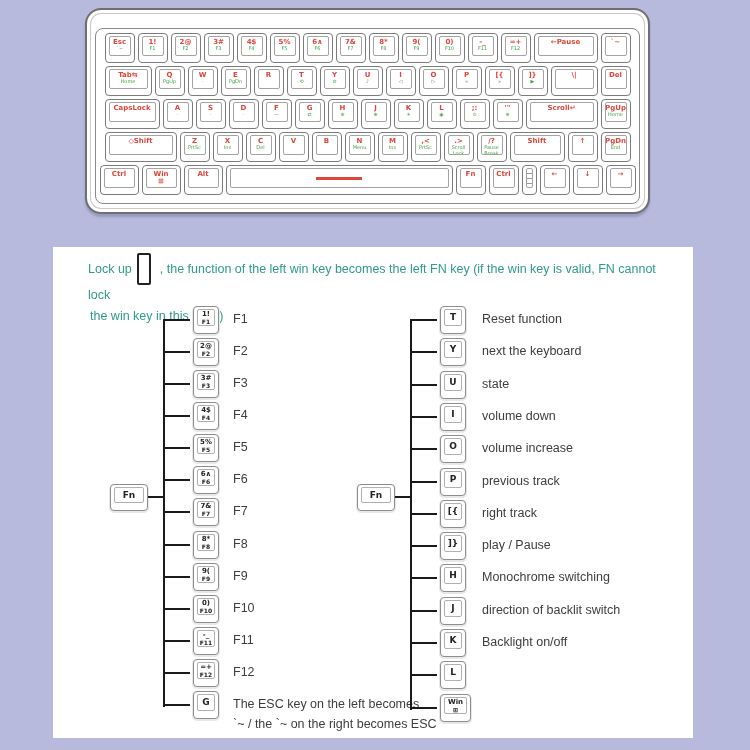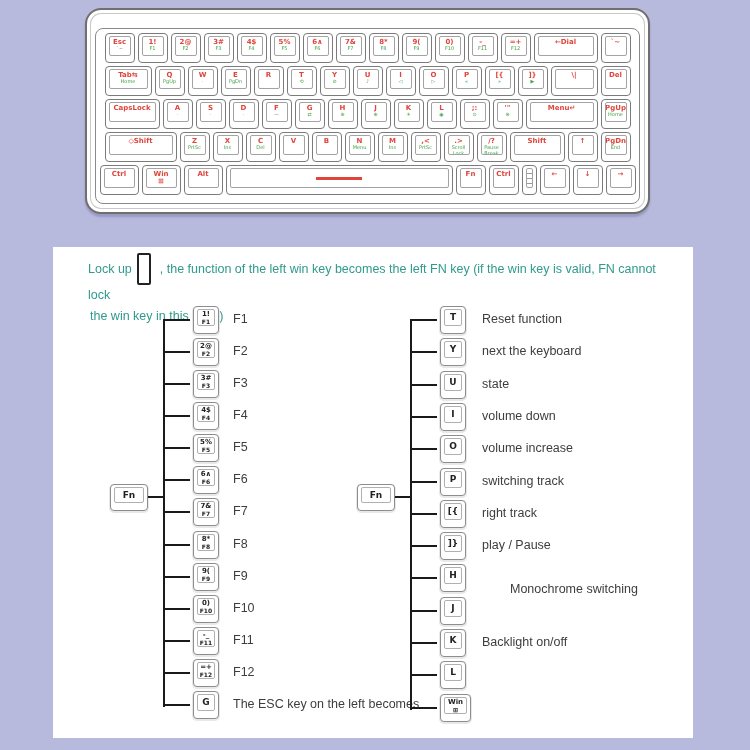--- a/index.html
+++ b/index.html
@@ -137,21 +137,21 @@
             </div>
           </div>
           <div class="kb-key" style="width: 30px;">
             <div class="kb-face">
               <div class="kb-main">=+</div>
               <div class="kb-sub">F12</div>
             </div>
           </div>
           <div class="kb-key" style="width: 64px;">
             <div class="kb-face">
-              <div class="kb-main">←Dial</div>
+              <div class="kb-main">←Pause</div>
             </div>
           </div>
           <div class="kb-key" style="width: 30px;">
             <div class="kb-face">
               <div class="kb-main">`~</div>
             </div>
           </div>
         </div>
         <div class="kb-row">
           <div class="kb-key" style="width: 47px;">
@@ -309,21 +309,21 @@
             </div>
           </div>
           <div class="kb-key" style="width: 30px;">
             <div class="kb-face">
               <div class="kb-main">'"</div>
               <div class="kb-sub">⊛</div>
             </div>
           </div>
           <div class="kb-key" style="width: 72px;">
             <div class="kb-face">
-              <div class="kb-main">Menu↵</div>
+              <div class="kb-main">Scroll↵</div>
             </div>
           </div>
           <div class="kb-key" style="width: 30px;">
             <div class="kb-face">
               <div class="kb-main">PgUp</div>
               <div class="kb-sub">Home</div>
             </div>
           </div>
         </div>
         <div class="kb-row">
@@ -575,20 +575,21 @@
         </div>
       </div>
       <div class="dlabel" style="left: 180px; top: 417px;">F12</div>
       <div class="cline" style="left: 110px; top: 457px; width: 27px; height: 2px;"></div>
       <div class="dkey" style="left: 140px; top: 444px; width: 26px; height: 28px;">
         <div class="dface">
           <div class="dmain">G</div>
         </div>
       </div>
       <div class="dlabel" style="left: 180px; top: 449px;">The ESC key on the left becomes</div>
+      <div class="dlabel" style="left: 180px; top: 469px;">`~ / the `~ on the right becomes ESC</div>
     </div>
   <div class="map-root">
       <div class="cline" style="left: 357px; top: 73px; width: 2px; height: 390px;"></div>
       <div class="dkey" style="left: 304px; top: 237px; width: 38px; height: 27px;">
         <div class="dface">
           <div class="dmain">Fn</div>
         </div>
       </div>
       <div class="cline" style="left: 342px; top: 249px; width: 15px; height: 2px;"></div>
       <div class="cline" style="left: 357px; top: 72px; width: 27px; height: 2px;"></div>
@@ -625,48 +626,49 @@
           <div class="dmain">O</div>
         </div>
       </div>
       <div class="dlabel" style="left: 429px; top: 193px;">volume increase</div>
       <div class="cline" style="left: 357px; top: 234px; width: 27px; height: 2px;"></div>
       <div class="dkey" style="left: 387px; top: 221px; width: 26px; height: 28px;">
         <div class="dface">
           <div class="dmain">P</div>
         </div>
       </div>
-      <div class="dlabel" style="left: 429px; top: 226px;">switching track</div>
+      <div class="dlabel" style="left: 429px; top: 226px;">previous track</div>
       <div class="cline" style="left: 357px; top: 266px; width: 27px; height: 2px;"></div>
       <div class="dkey" style="left: 387px; top: 253px; width: 26px; height: 28px;">
         <div class="dface">
           <div class="dmain">[{</div>
         </div>
       </div>
       <div class="dlabel" style="left: 429px; top: 258px;">right track</div>
       <div class="cline" style="left: 357px; top: 298px; width: 27px; height: 2px;"></div>
       <div class="dkey" style="left: 387px; top: 285px; width: 26px; height: 28px;">
         <div class="dface">
           <div class="dmain">]}</div>
         </div>
       </div>
       <div class="dlabel" style="left: 429px; top: 290px;">play / Pause</div>
       <div class="cline" style="left: 357px; top: 330px; width: 27px; height: 2px;"></div>
       <div class="dkey" style="left: 387px; top: 317px; width: 26px; height: 28px;">
         <div class="dface">
           <div class="dmain">H</div>
         </div>
       </div>
-      <div class="dlabel" style="left: 429px; top: 334px; margin-left: 28px;">Monochrome switching</div>
+      <div class="dlabel" style="left: 429px; top: 322px;">Monochrome switching</div>
       <div class="cline" style="left: 357px; top: 363px; width: 27px; height: 2px;"></div>
       <div class="dkey" style="left: 387px; top: 350px; width: 26px; height: 28px;">
         <div class="dface">
           <div class="dmain">J</div>
         </div>
       </div>
+      <div class="dlabel" style="left: 429px; top: 355px;">direction of backlit switch</div>
       <div class="cline" style="left: 357px; top: 395px; width: 27px; height: 2px;"></div>
       <div class="dkey" style="left: 387px; top: 382px; width: 26px; height: 28px;">
         <div class="dface">
           <div class="dmain">K</div>
         </div>
       </div>
       <div class="dlabel" style="left: 429px; top: 387px;">Backlight on/off</div>
       <div class="cline" style="left: 357px; top: 427px; width: 27px; height: 2px;"></div>
       <div class="dkey" style="left: 387px; top: 414px; width: 26px; height: 28px;">
         <div class="dface">

